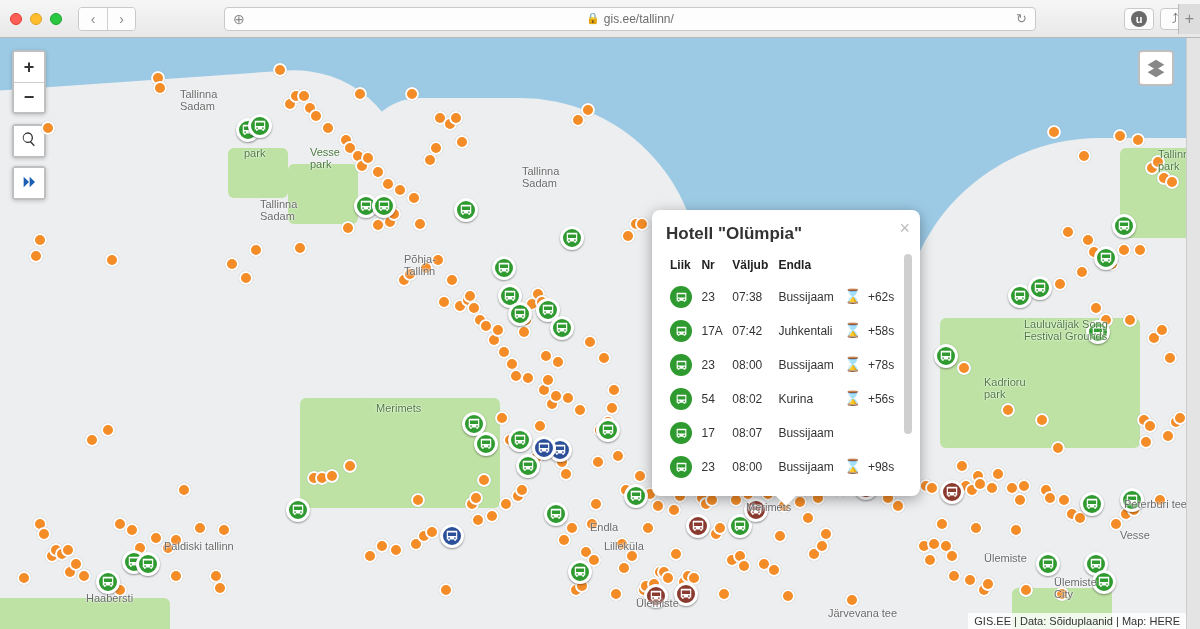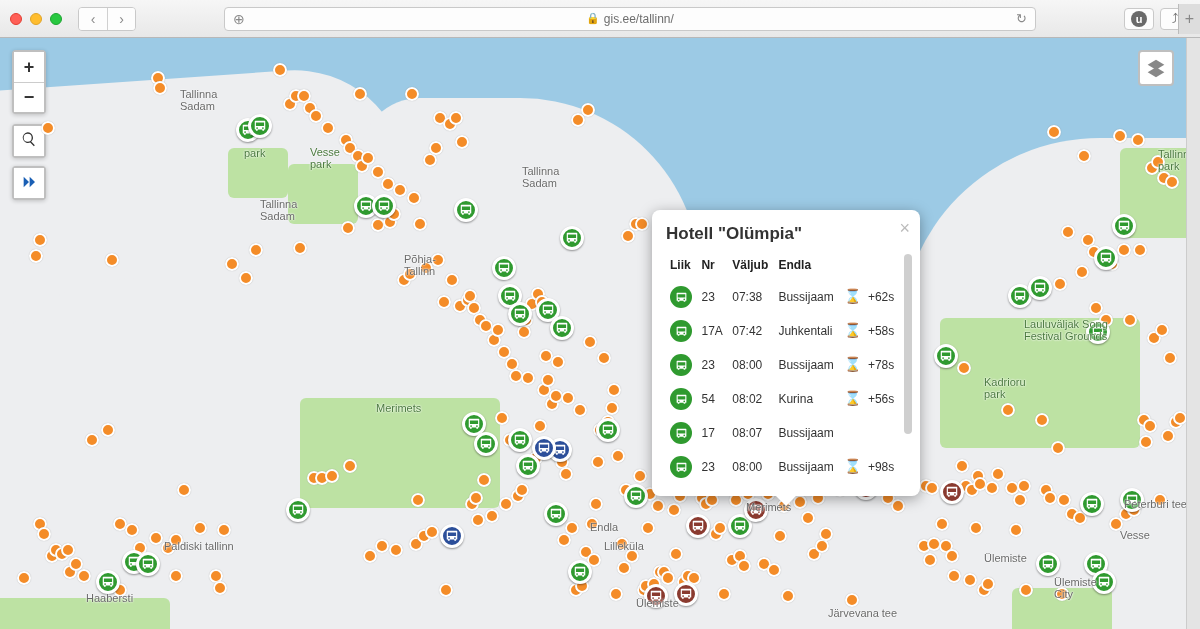--- a/index.html
+++ b/index.html
@@ -786,13 +786,16 @@
                 <div class="hourglass"></div>
               </td>
               <td>+98s</td>
             </tr>
           </tbody>
       </table>
     </div>
     <div class="popup-tip"></div>
   </div>
 
+  <div class="attribution">
+    <span>GIS.EE</span><span> | </span><span>Data: Sõiduplaanid</span><span> | </span><span>Map: HERE</span>
+  </div>
 </div>
 
 </body></html>

